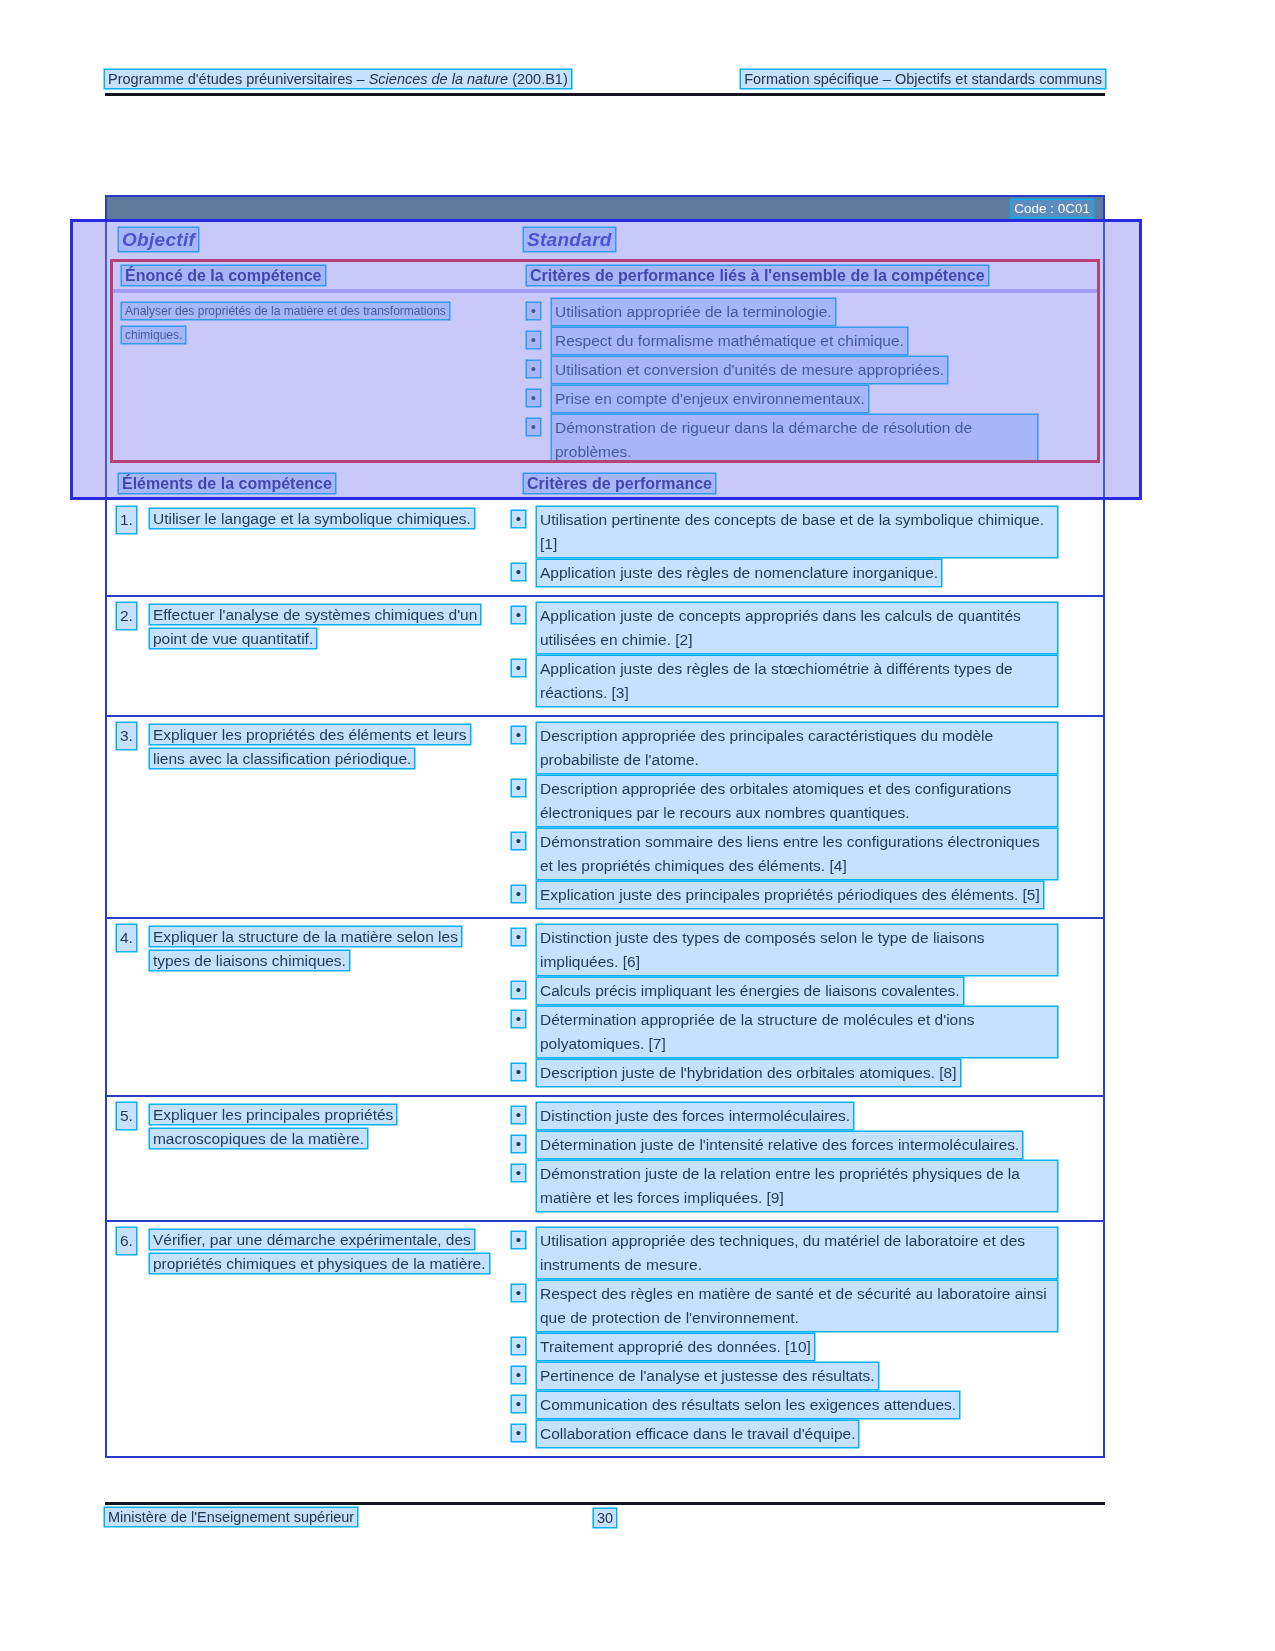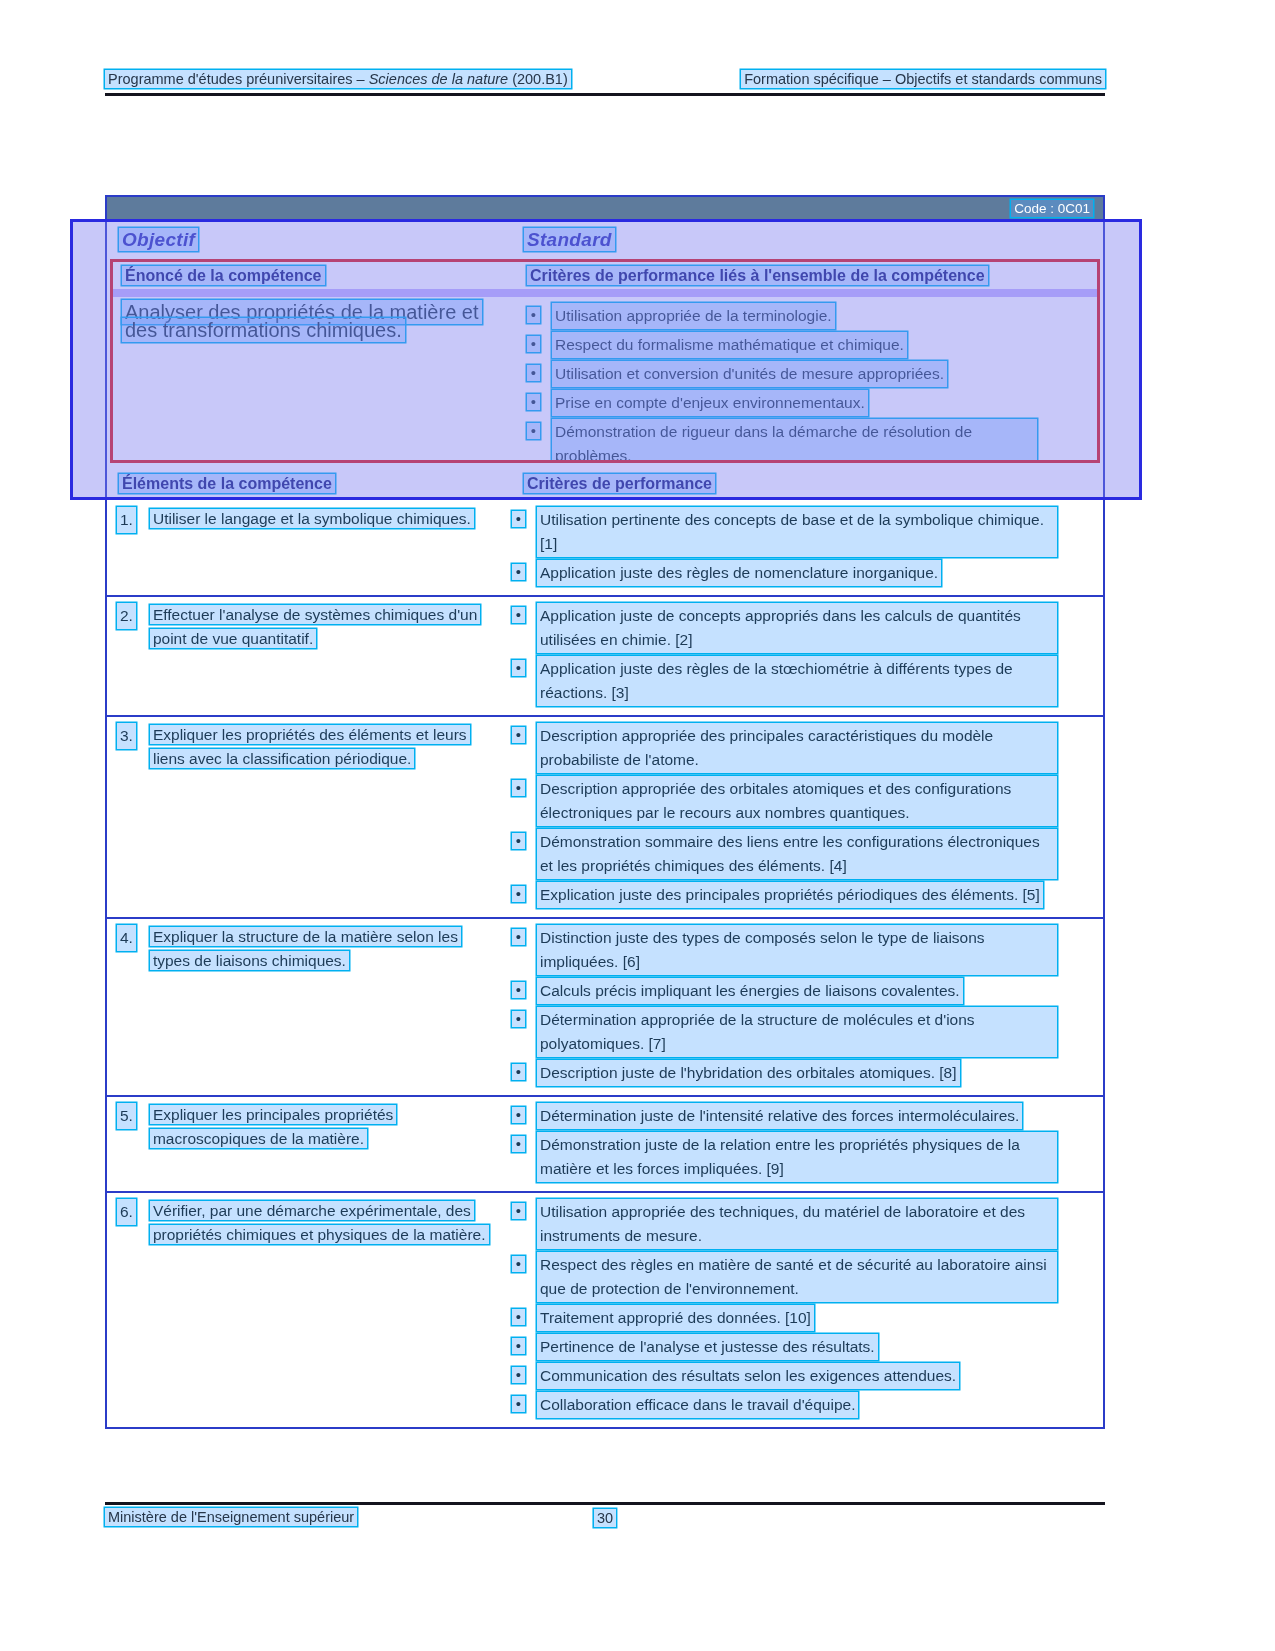--- a/index.html
+++ b/index.html
@@ -44,24 +44,24 @@
   }
   .code-text { color:#ffffff; font-size:13.5px; }
 
   .col-left { flex:0 0 405px; width:405px; }
   .col-right { flex:1; min-width:0; }
 
   .titles-row { display:flex; height:38px; align-items:center; padding-left:12px; }
   .title-text { font-size:19px; font-weight:bold; font-style:italic; color:var(--title-color, #2a35b8); letter-spacing:.3px; }
 
   .red-box { height:204px; margin:0 3px; border:3px solid var(--red-border, #e11b1b); overflow:hidden; }
-  .comp-header-row { display:flex; padding:5px 0 4px 9px; border-bottom:8px solid #c4b5fd; }
+  .comp-header-row { display:flex; padding:5px 0 4px 9px; border-bottom:4px solid #c4b5fd; }
   .section-header { font-weight:bold; font-size:16px; color:var(--heading-color, #15217e); }
   .comp-body-row { display:flex; padding:6px 0 0 9px; }
-  .enonce-text { padding-right:22px; font-size:20px; line-height:18px; color:var(--body-color, #1d3b57); }
+  .enonce-text { padding-right:22px; font-size:12px; line-height:24px; color:var(--body-color, #1d3b57); }
 
   .bullet-list { list-style:none; display:flex; flex-direction:column; gap:3px; }
   .bullet-item { display:flex; align-items:flex-start; gap:12px; }
   .red-box .bullet-item { padding-right:60px; }
   .bullet-marker {
     flex:0 0 auto; margin-top:4px; width:13px; height:16px;
     background: var(--highlight-fill, rgba(88,168,255,0.35));
     box-shadow: 0 0 0 1.5px var(--highlight-border, #00b0f0);
     display:flex; align-items:center; justify-content:center;
   }
@@ -244,20 +244,24 @@
   </li>
 </ul>
   </div>
 
   <div class="element-row">
     <div class="col-left row-left">
       <span class="hl num">5.</span>
       <div class="element-text-wrap"><span class="hl element-text">Expliquer les principales propriétés macroscopiques de la matière.</span></div>
     </div>
     <ul class="bullet-list col-right">
+  <li class="bullet-item">
+    <span class="bullet-marker"></span>
+    <span class="hl criterion-text">Distinction juste des forces intermoléculaires.</span>
+  </li>
 
   <li class="bullet-item">
     <span class="bullet-marker"></span>
     <span class="hl criterion-text">Détermination juste de l'intensité relative des forces intermoléculaires.</span>
   </li>
 
   <li class="bullet-item">
     <span class="bullet-marker"></span>
     <span class="hl criterion-text">Démonstration juste de la relation entre les propriétés physiques de la matière et les forces impliquées. [9]</span>
   </li>

